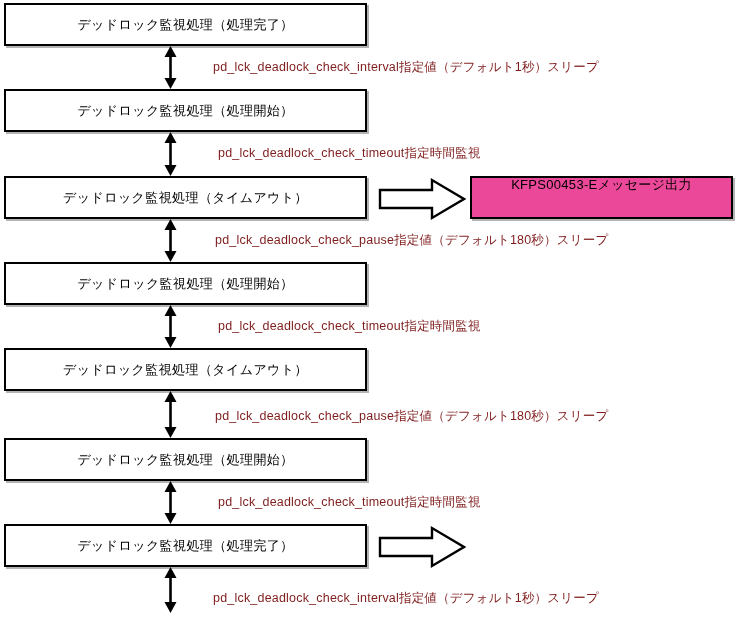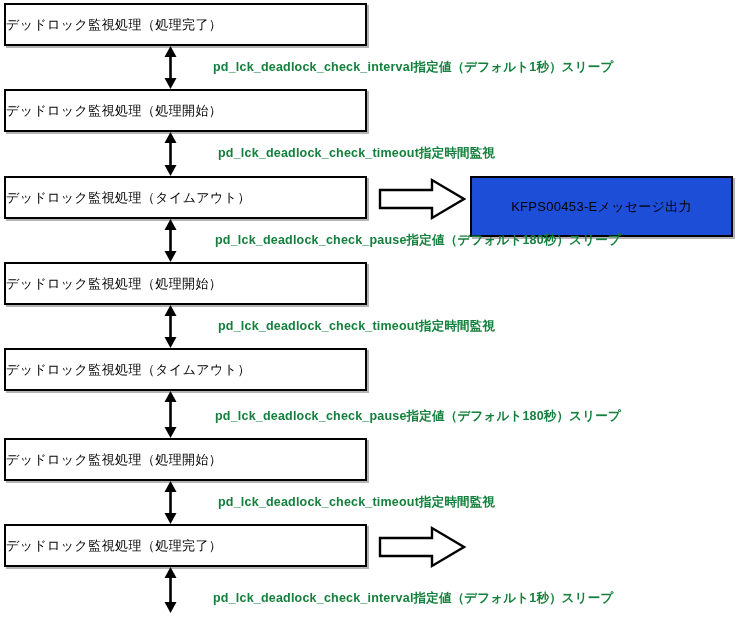--- a/index.html
+++ b/index.html
@@ -21,41 +21,42 @@
   .proc-box {
     position: absolute;
     left: 4px;
     width: 363px;
     height: 43px;
     box-sizing: border-box;
     border: 2px solid #000000;
     background: #ffffff;
     display: flex;
     align-items: center;
+    justify-content: center;
     box-shadow: 2px 2px 0 #b4b4b4;
   }
   .proc-box .cap {
     font-size: 13px;
     color: #000000;
     letter-spacing: 0.4px;
     white-space: nowrap;
     line-height: 1;
   }
 
   
   .msg-box {
     position: absolute;
     left: 470px;
     width: 263px;
-    height: 61px;
+    height: 43px;
     box-sizing: border-box;
     border: 2px solid #000000;
-    background: #1d4ed8;
+    background: #ec4899;
     display: flex;
-    align-items: center;
+    align-items: flex-start;
     justify-content: center;
     box-shadow: 2px 2px 0 #b4b4b4;
   }
   .msg-box .cap {
     font-size: 13px;
     color: #000000;
     letter-spacing: 0.3px;
     white-space: nowrap;
     line-height: 1;
   }
@@ -74,25 +75,24 @@
     left: 378px;
     width: 88px;
     height: 44px;
   }
   .block-arrow svg { display: block; }
 
   
   .edge-label {
     position: absolute;
     font-size: 12.5px;
-    color: #15803d;
+    color: #7f1d1d;
     white-space: nowrap;
     letter-spacing: 0.2px;
     line-height: 1;
-    font-weight: bold;
   }
 </style>
 </head>
 <body>
 
 <div id="canvas">
 
   <div class="proc-box" style="top:3px;">
     <span class="cap">デッドロック監視処理（処理完了）</span>
   </div>

